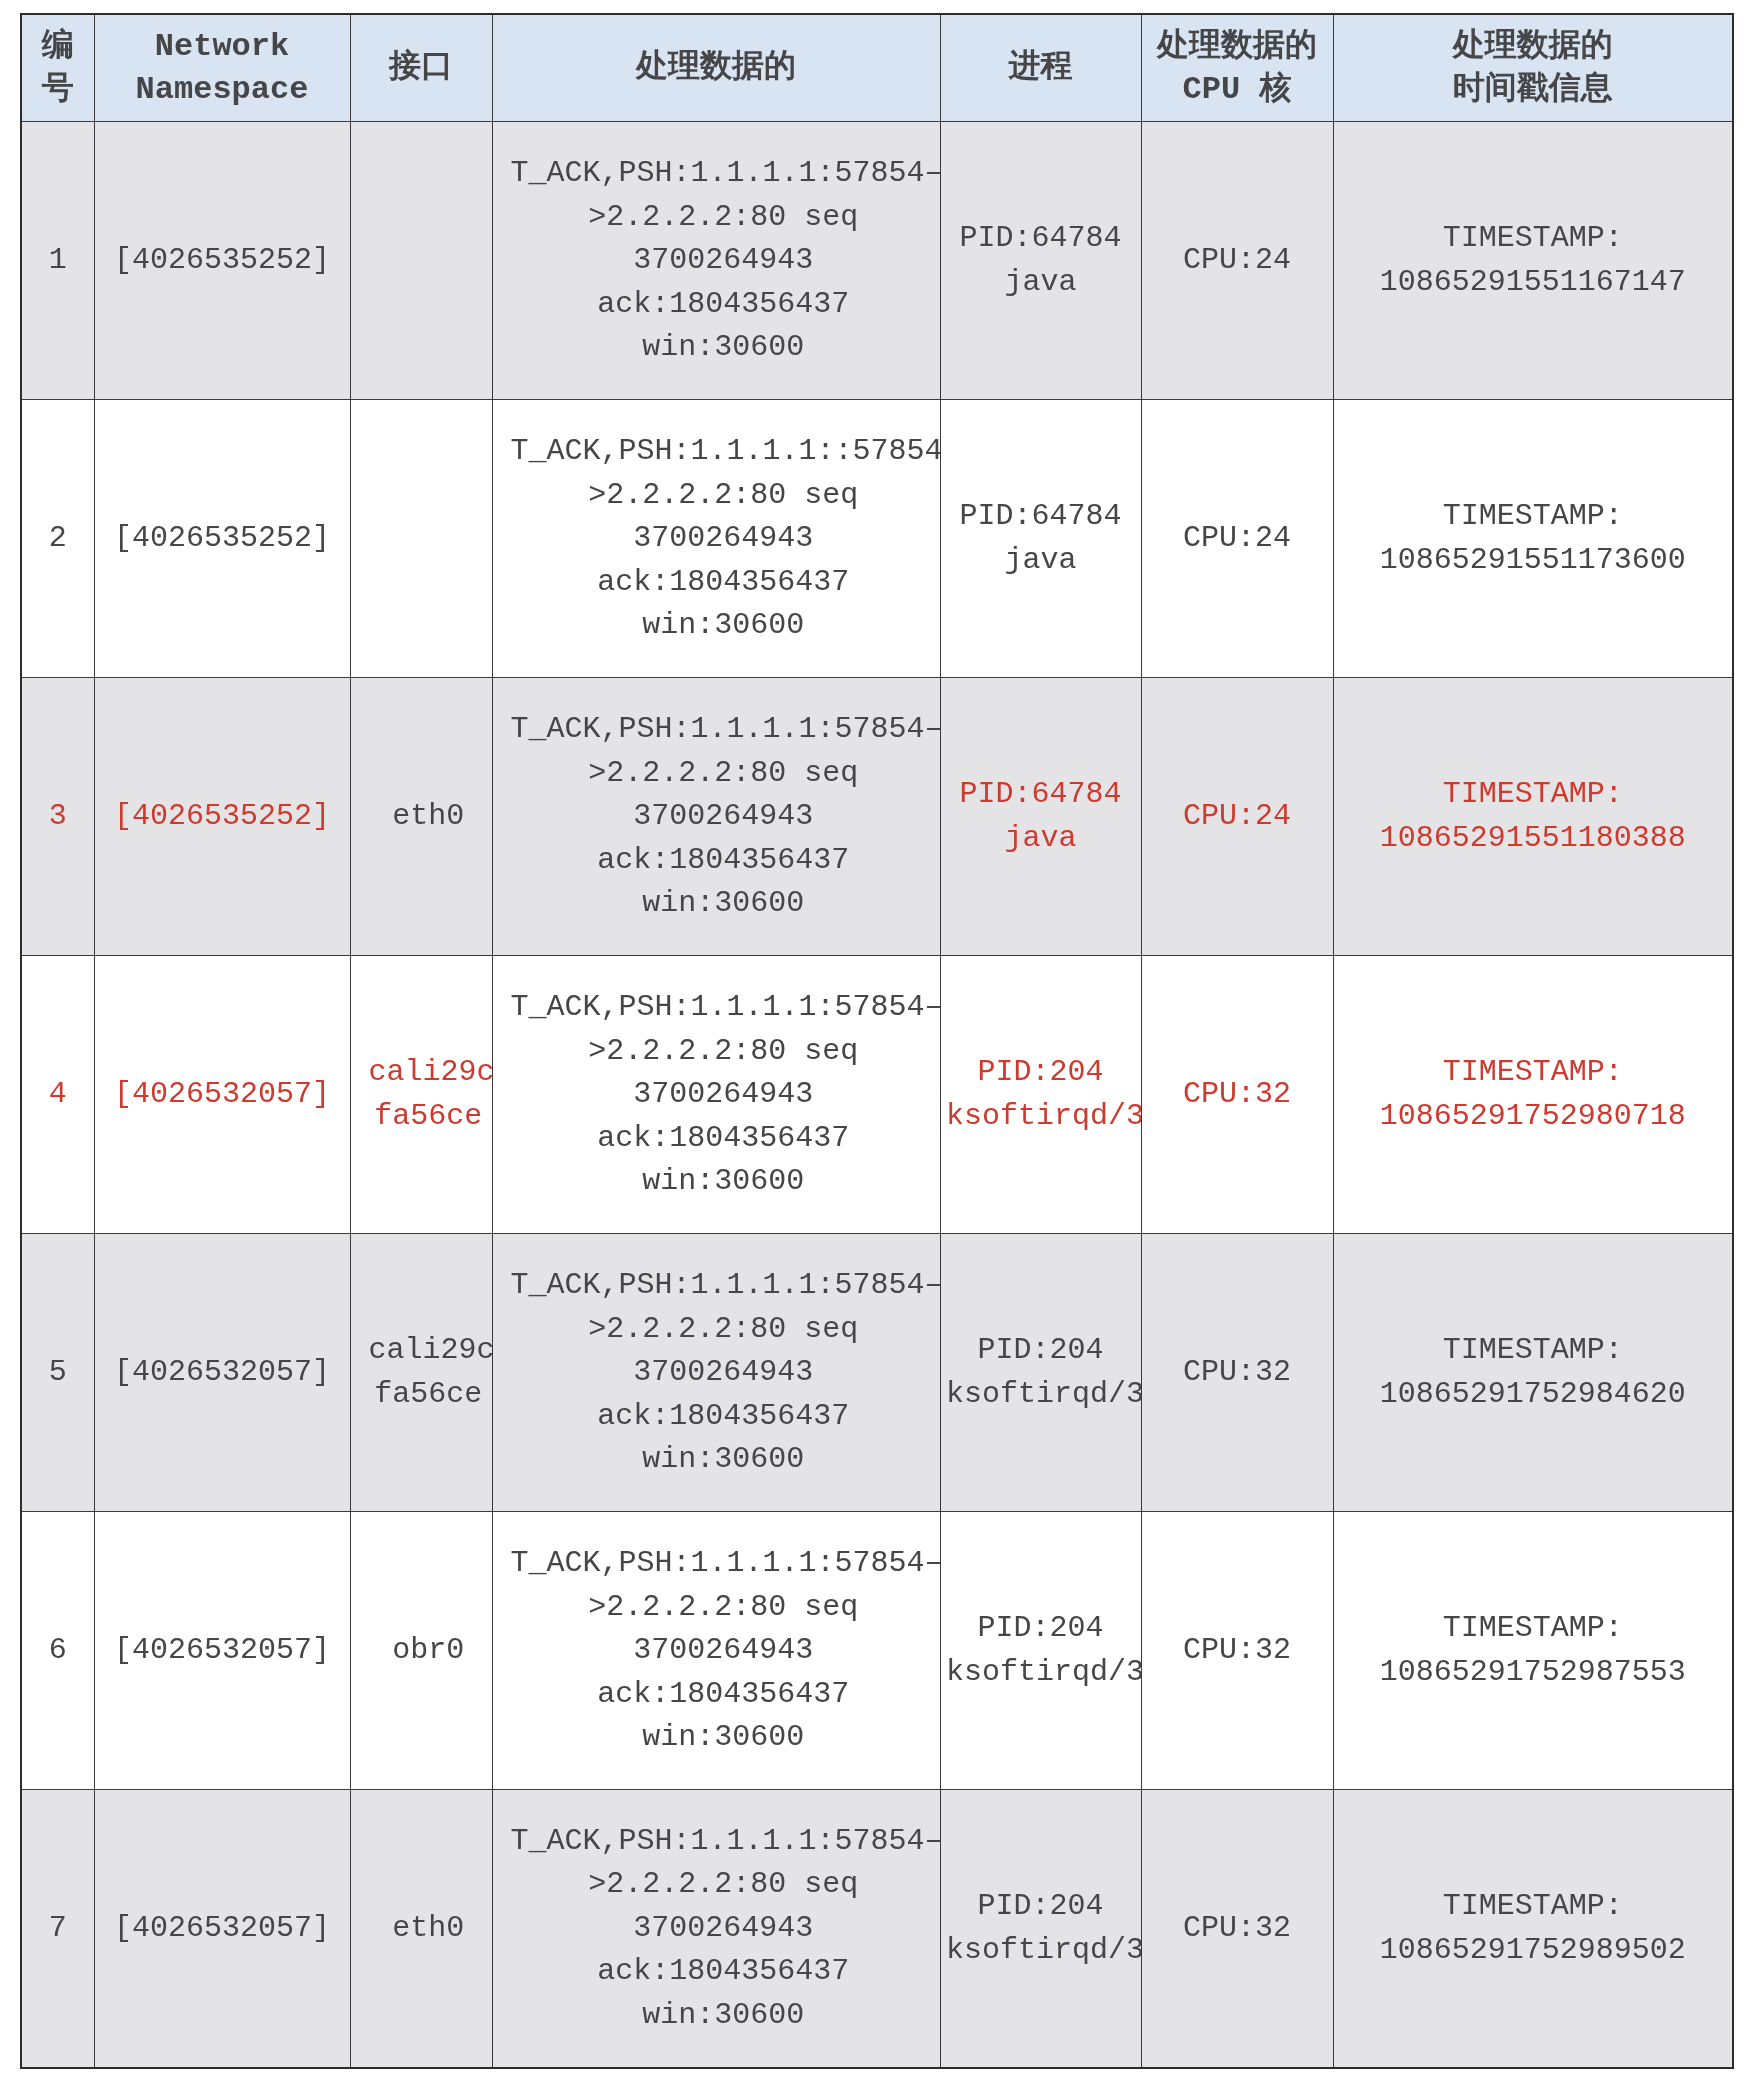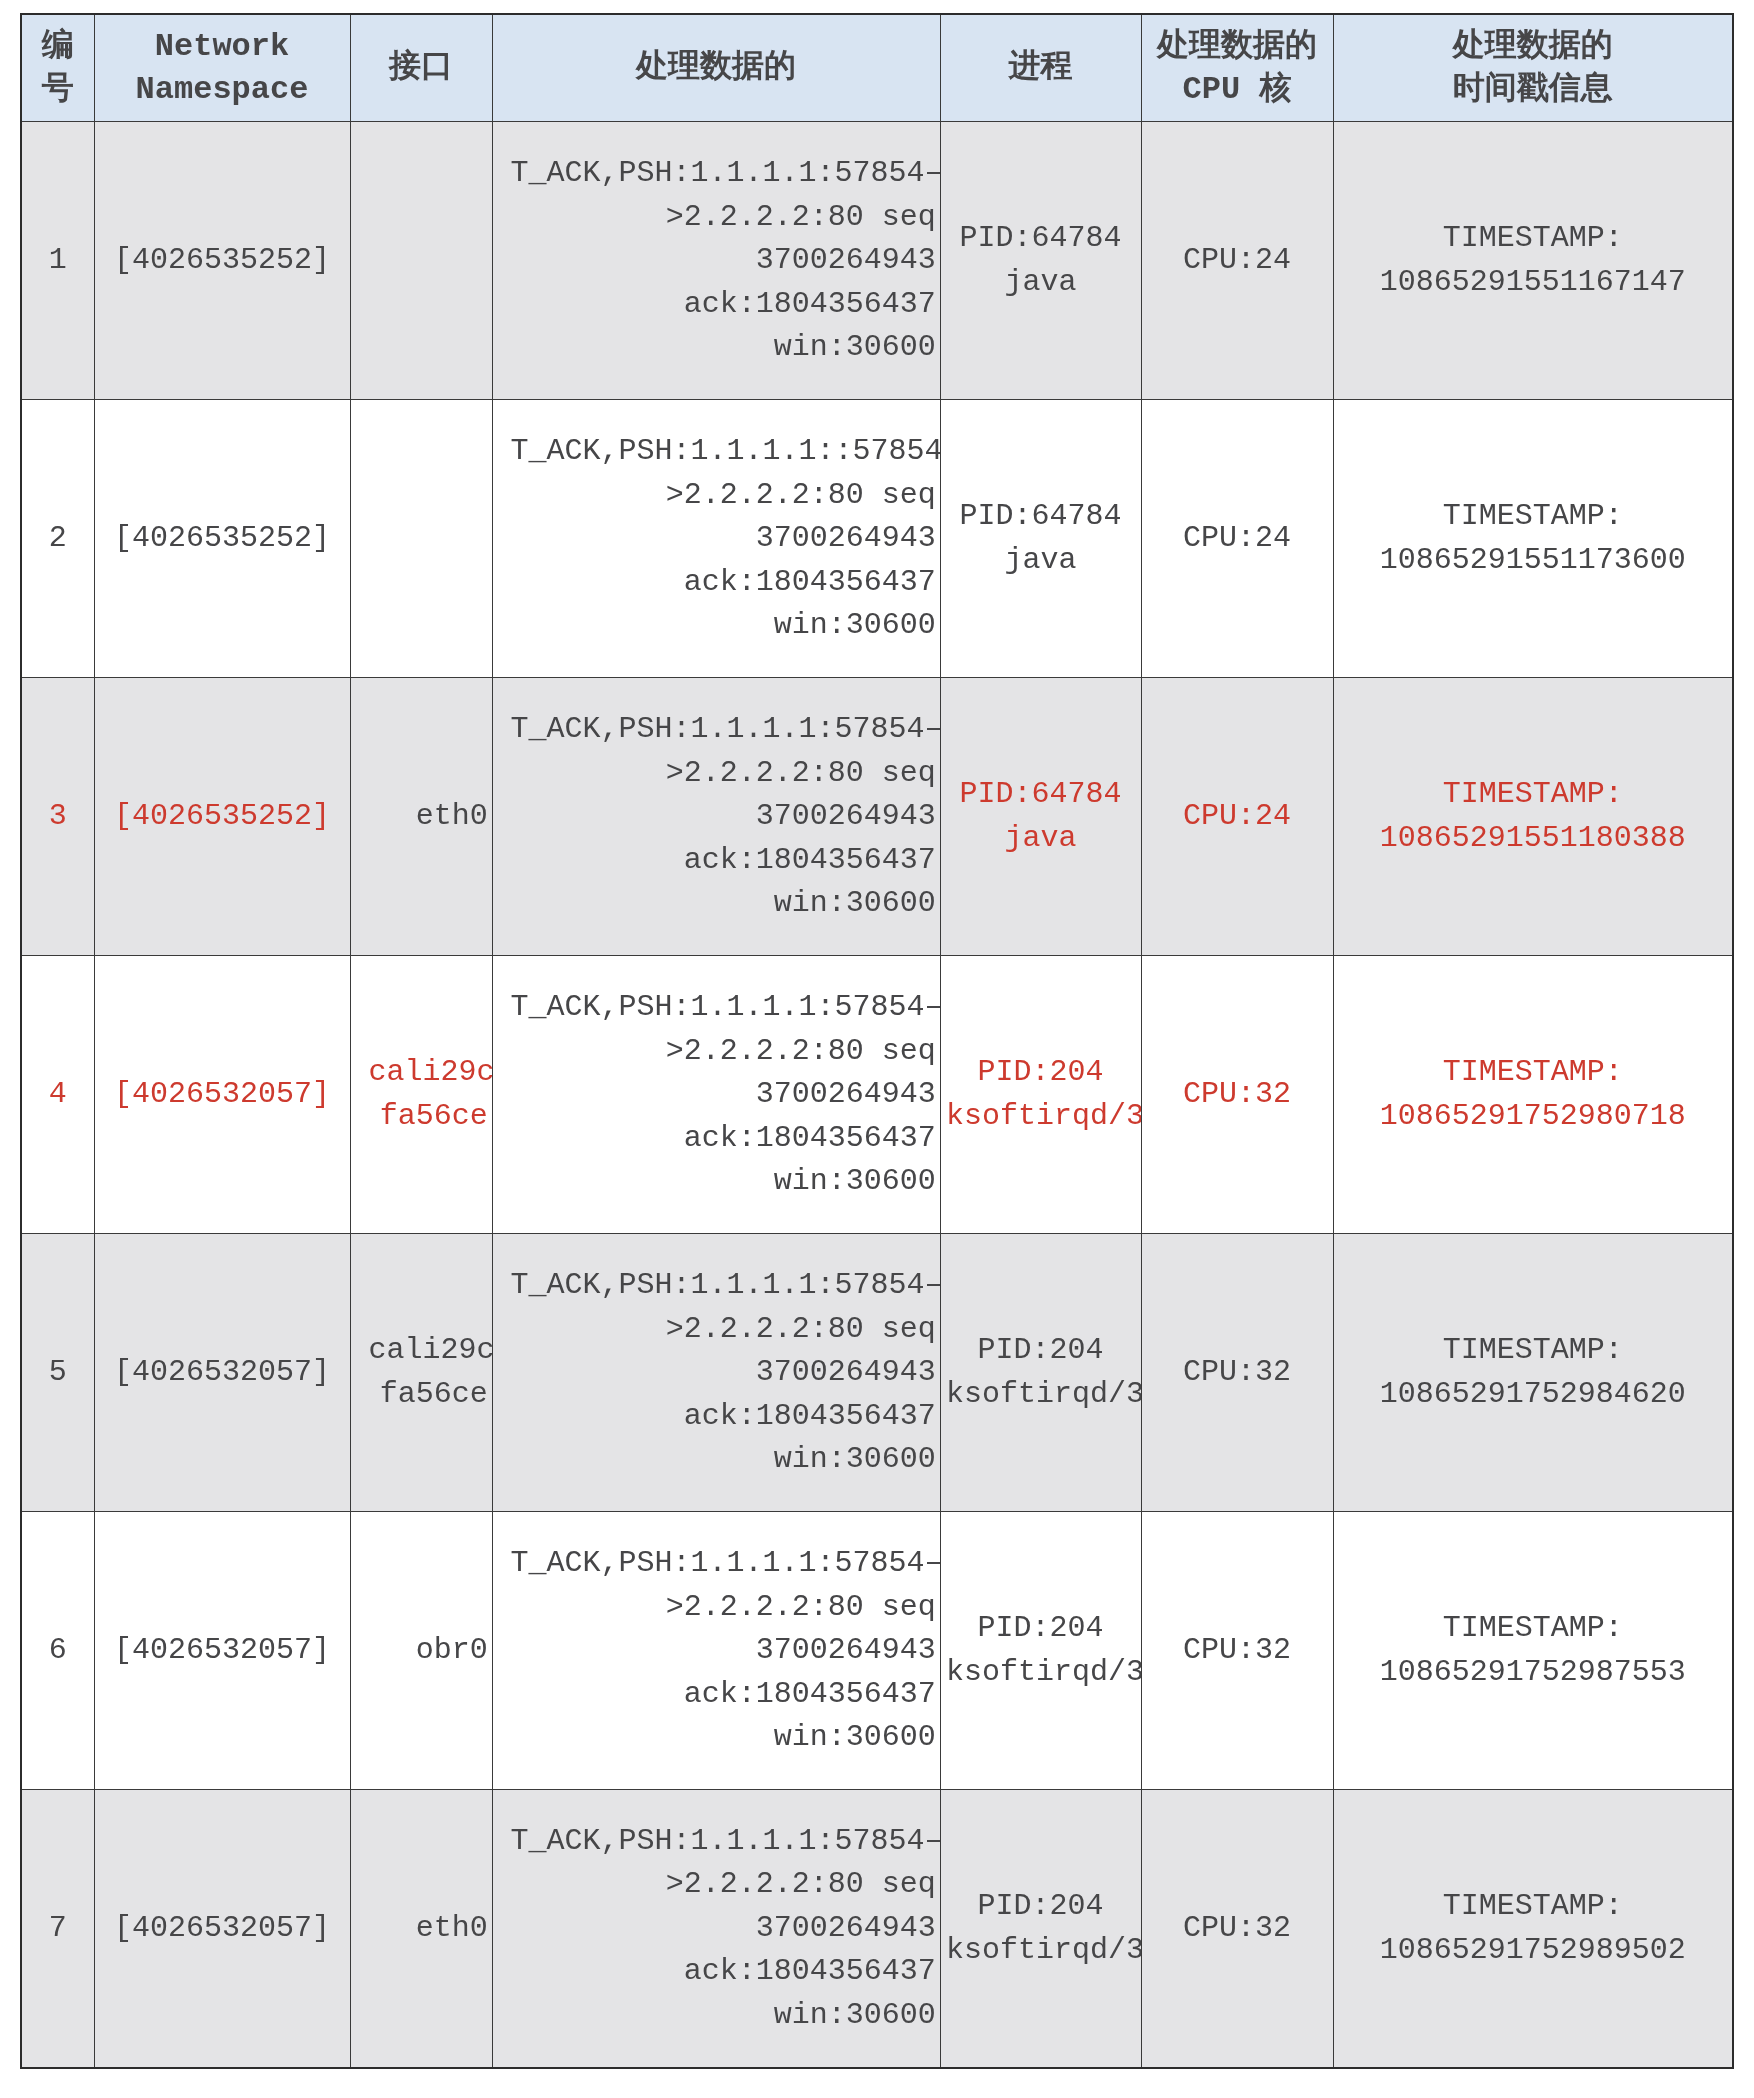--- a/index.html
+++ b/index.html
@@ -36,21 +36,21 @@
   }
   td {
     font-size: 30px;
     line-height: 1.45;
     height: 278px;
     text-align: center;
     padding: 3.7px 5.5px;
     background: var(--row_bg, #ffffff);
   }
   tr.alt td { background: var(--row_alt_bg, #e4e4e6); }
-  td.left { text-align: right; padding-left: 18px; padding-right: 3.7px; }
+  td.left { text-align: center; padding-left: 18px; padding-right: 3.7px; }
   .red { color: var(--highlight_red, #cd3a2e); }
 
   
   col.c-id        { width: 73px; }
   col.c-namespace { width: 256px; }
   col.c-iface     { width: 142px; }
   col.c-packet    { width: 448px; }
   col.c-process   { width: 201px; }
   col.c-cpu       { width: 192px; }
   col.c-timestamp { width: auto; }

